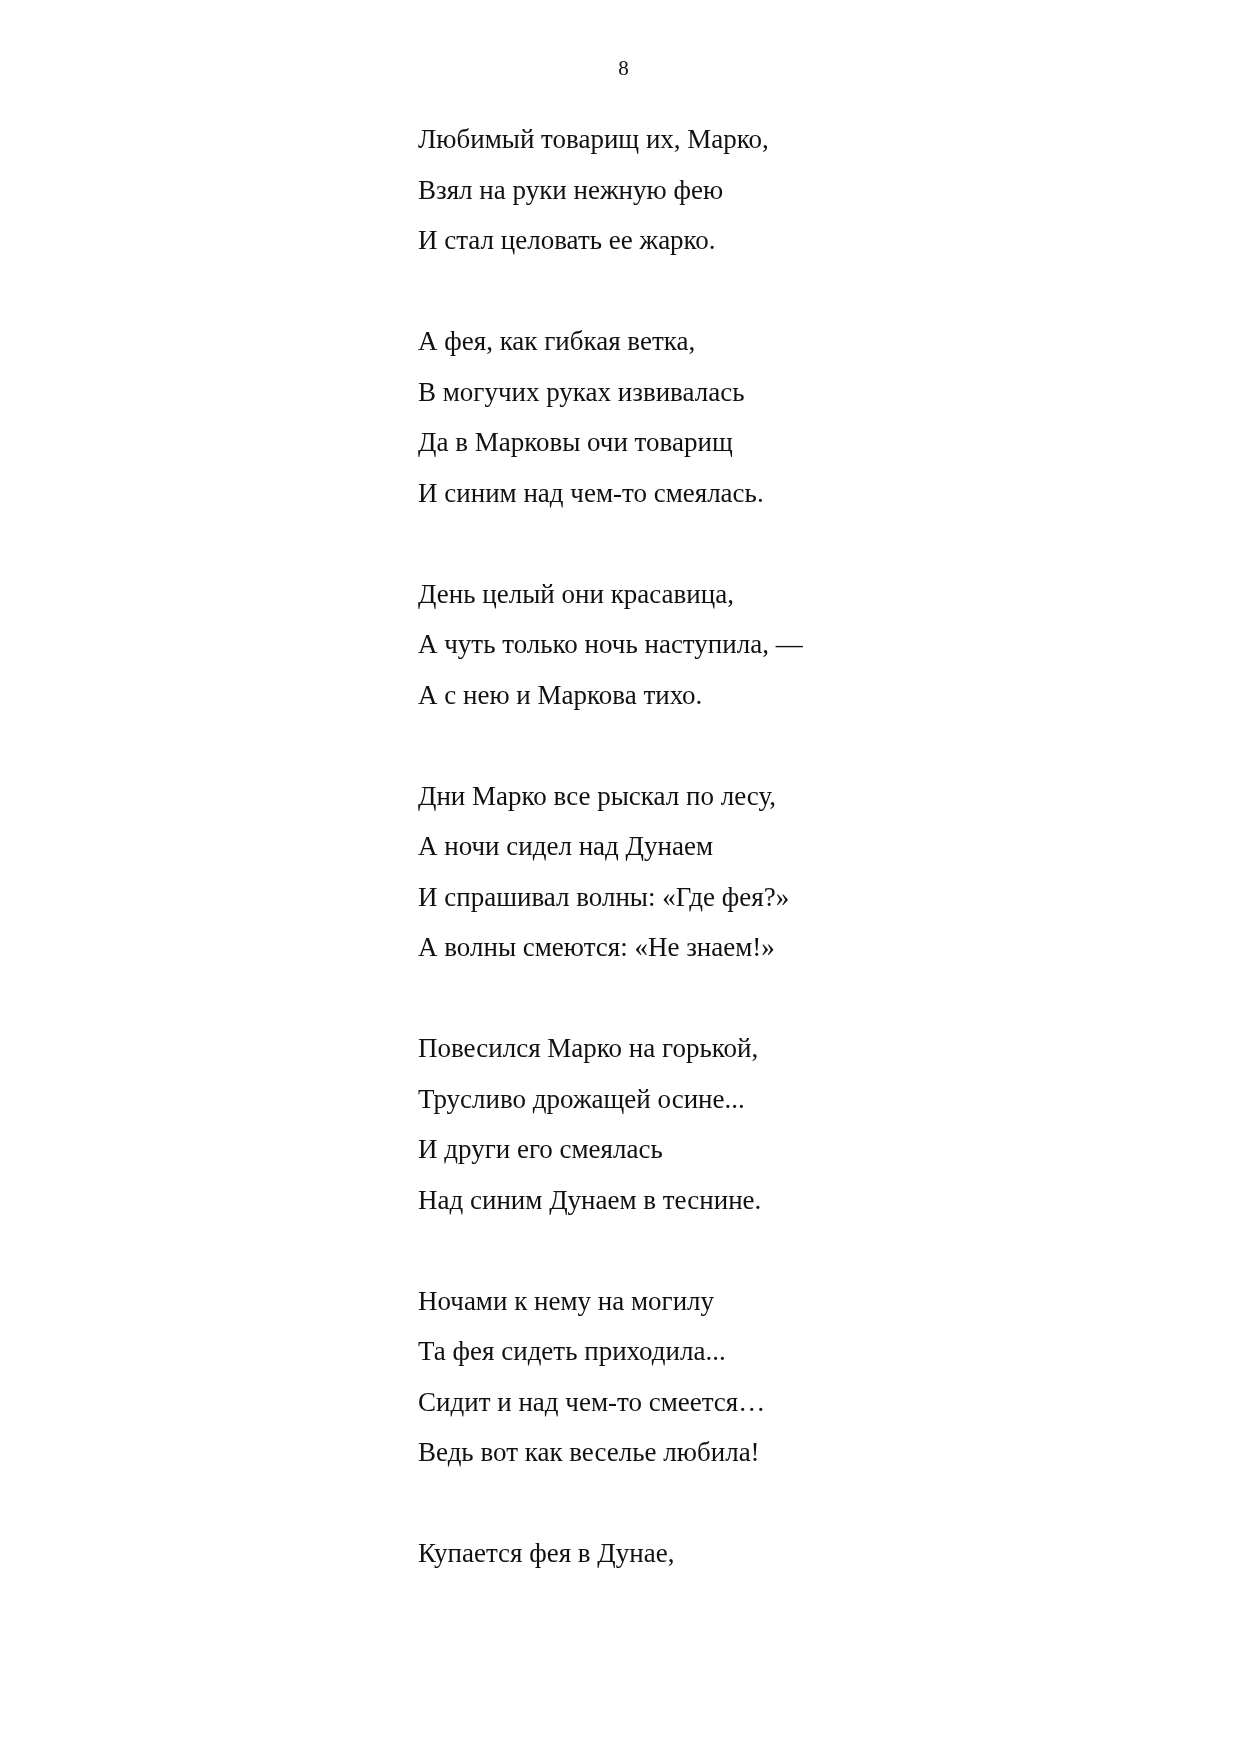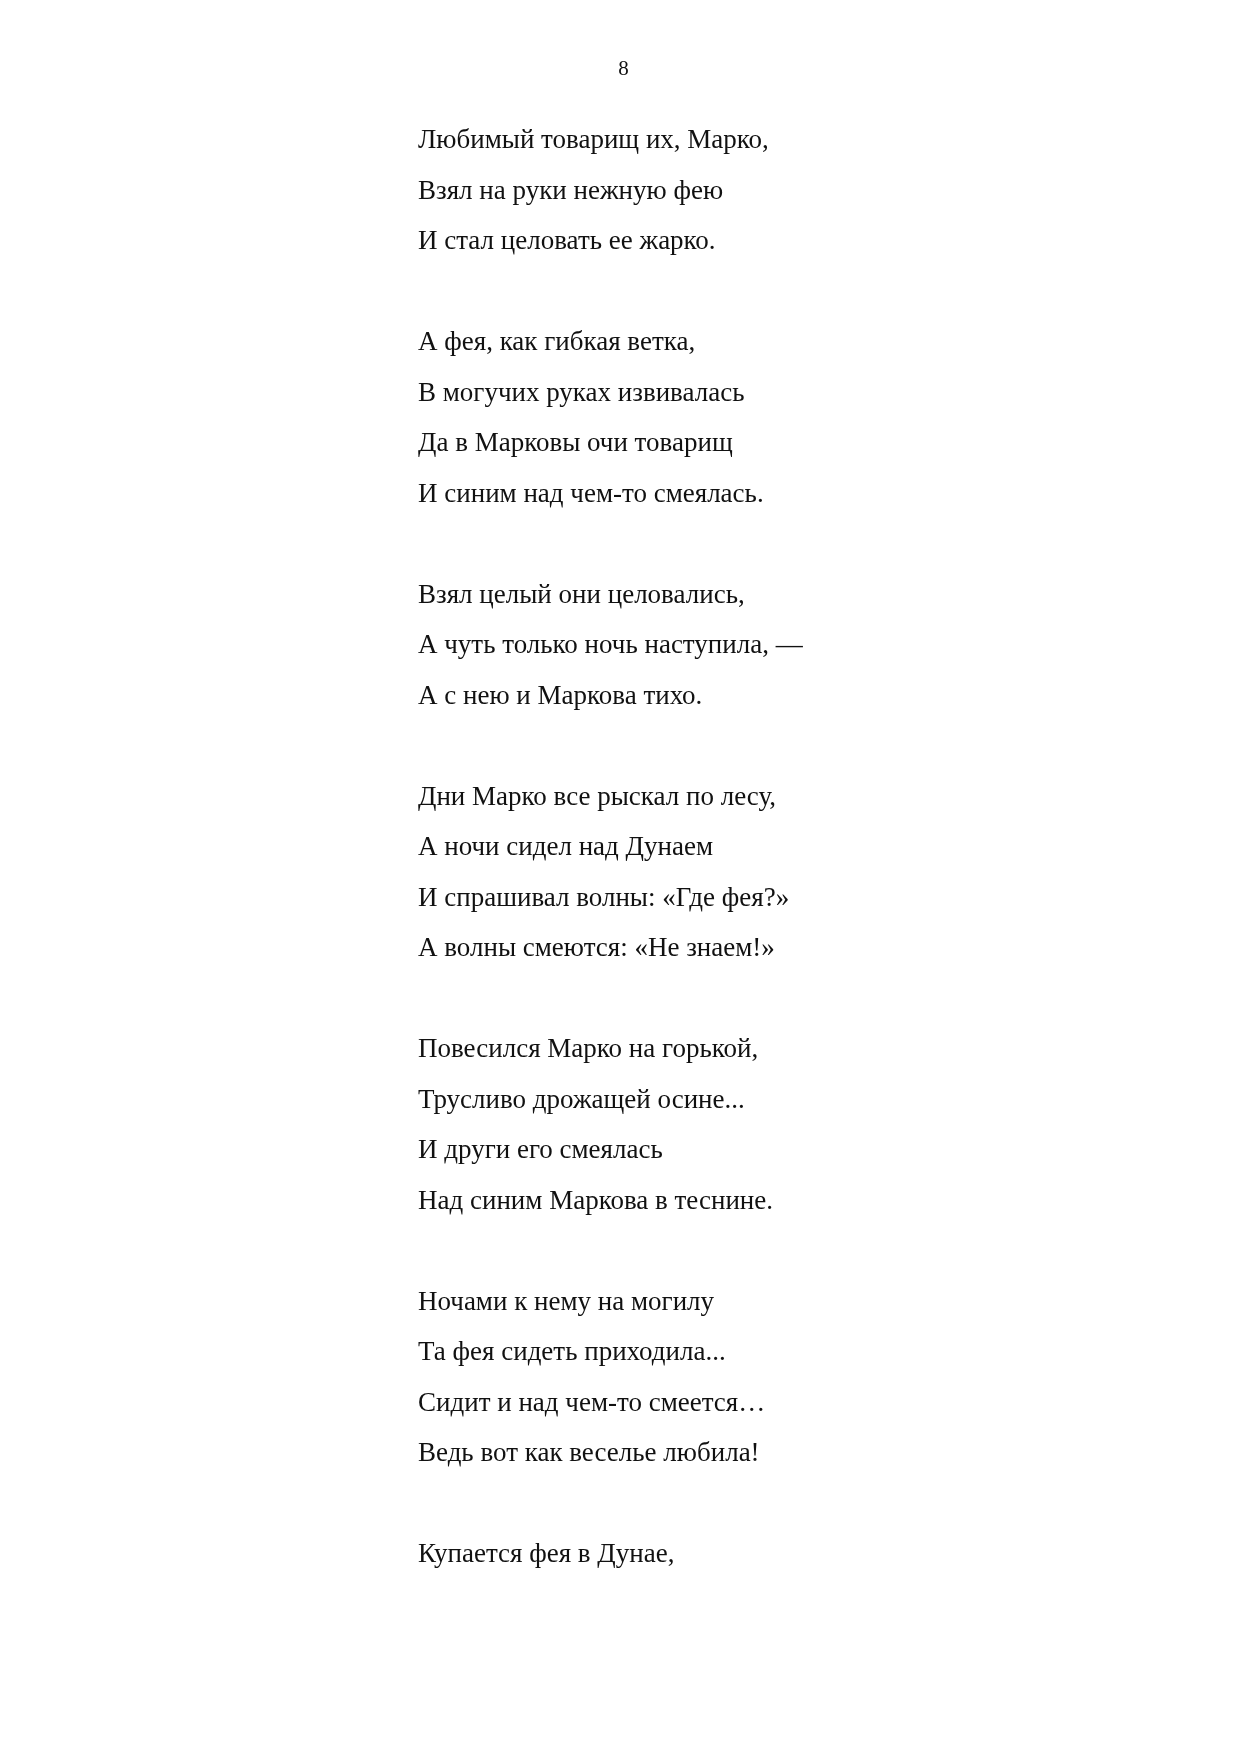--- a/index.html
+++ b/index.html
@@ -59,39 +59,39 @@
 
   <div>
     <div class="line">А фея, как гибкая ветка,</div>
     <div class="line">В могучих руках извивалась</div>
     <div class="line">Да в Марковы очи товарищ</div>
     <div class="line">И синим над чем-то смеялась.</div>
   </div>
   <div class="stanza-gap"></div>
 
   <div>
-    <div class="line">Взял целый они целовались,</div>
+    <div class="line">День целый они красавица,</div>
     <div class="line">А чуть только ночь наступила, —</div>
     <div class="line">А с нею и Маркова тихо.</div>
   </div>
   <div class="stanza-gap"></div>
 
   <div>
     <div class="line">Дни Марко все рыскал по лесу,</div>
     <div class="line">А ночи сидел над Дунаем</div>
     <div class="line">И спрашивал волны: «Где фея?»</div>
     <div class="line">А волны смеются: «Не знаем!»</div>
   </div>
   <div class="stanza-gap"></div>
 
   <div>
     <div class="line">Повесился Марко на горькой,</div>
     <div class="line">Трусливо дрожащей осине...</div>
     <div class="line">И други его смеялась</div>
-    <div class="line">Над синим Маркова в теснине.</div>
+    <div class="line">Над синим Дунаем в теснине.</div>
   </div>
   <div class="stanza-gap"></div>
 
   <div>
     <div class="line">Ночами к нему на могилу</div>
     <div class="line">Та фея сидеть приходила...</div>
     <div class="line">Сидит и над чем-то смеется…</div>
     <div class="line">Ведь вот как веселье любила!</div>
   </div>
   <div class="stanza-gap"></div>

